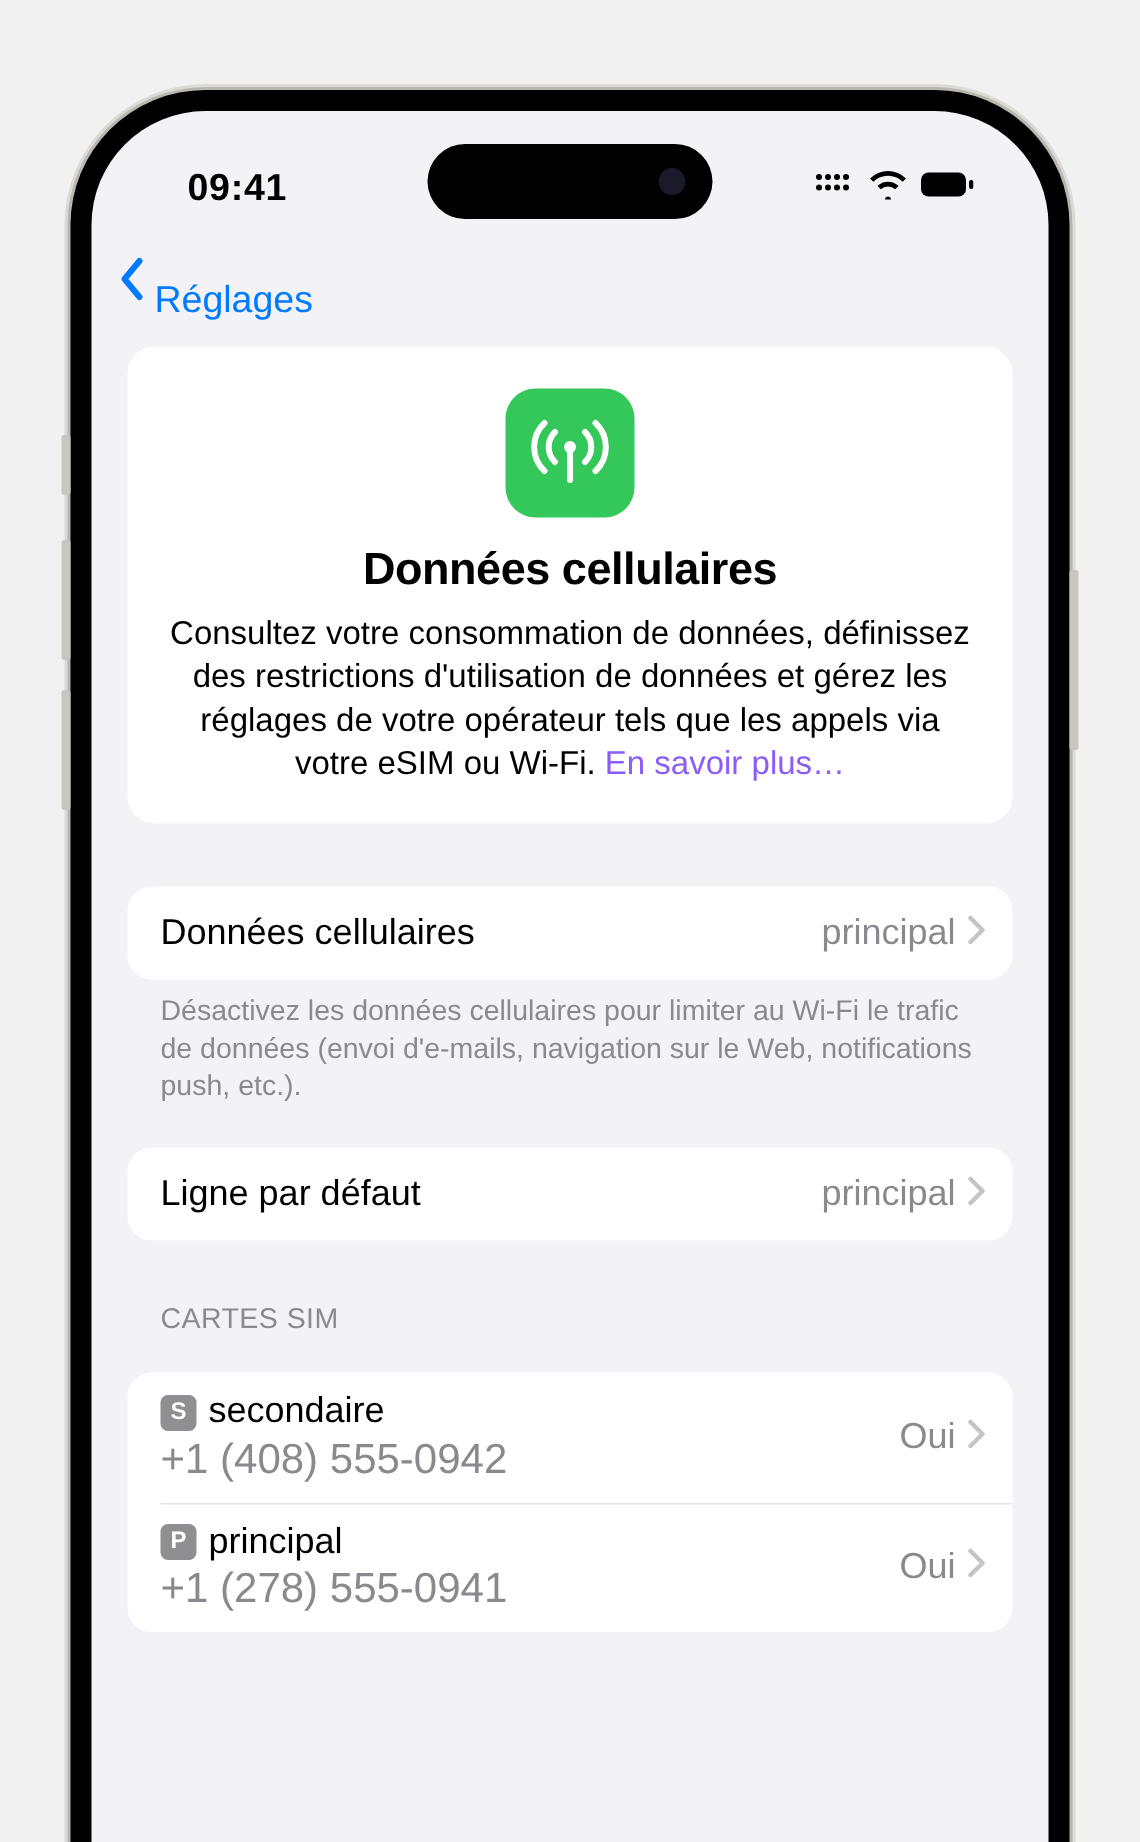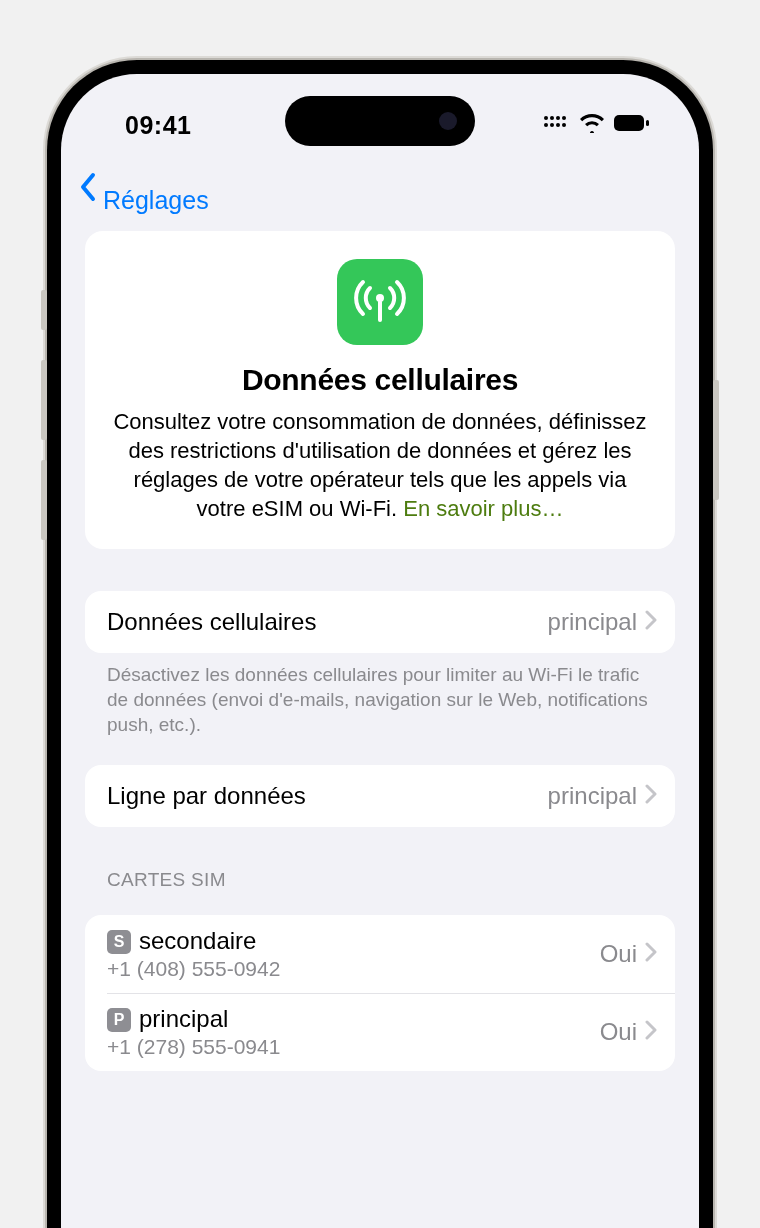--- a/index.html
+++ b/index.html
@@ -91,21 +91,21 @@
     height: 86px;
     background: #34c759;
     border-radius: 20px;
     margin: 0 auto 18px auto;
     display: flex;
     align-items: center;
     justify-content: center;
   }
   .hero-title { font-size: 30px; font-weight: 700; margin-bottom: 10px; letter-spacing: -0.3px;}
   .hero-desc { font-size: 22px; line-height: 1.32; color: #000; }
-  .hero-link { color: #4d7c0f; }
+  .hero-link { color: #8b5cf6; }
 
   .group { background: #fff; border-radius: 16px; margin-top: 42px; overflow: hidden; }
   .group2 { margin-top: 28px; }
   .group3 { margin-top: 14px; }
   .row {
     display: flex;
     align-items: center;
     padding: 16px 18px 16px 22px;
     min-height: 62px;
     position: relative;
@@ -157,21 +157,21 @@
     font-size: 16px;
     font-weight: 700;
     display: flex;
     align-items: center;
     justify-content: center;
     margin-right: 8px;
     flex-shrink: 0;
   }
   .sim-text { flex: 1; display: flex; flex-direction: column; }
   .sim-name { font-size: 24px; color: #000; line-height: 1.2; }
-  .sim-number { font-size: 21px; color: #8a8a8e; line-height: 1.2; }
+  .sim-number { font-size: 28px; color: #8a8a8e; line-height: 1.2; }
   .sim-name-line { display: flex; align-items: center; }
 </style>
 </head>
 <body>
 
 <div class="phone">
   <div class="side-btn sb-left1"></div>
   <div class="side-btn sb-left2"></div>
   <div class="side-btn sb-left3"></div>
   <div class="side-btn sb-right"></div>
@@ -246,21 +246,21 @@
             <svg width="12" height="20" viewBox="0 0 12 20">
                 <path d="M2 2 L10 10 L2 18" stroke="#c5c5c9" stroke-width="3" fill="none" stroke-linecap="round" stroke-linejoin="round"></path>
               </svg>
           </span>
         </div>
       </div>
       <div class="footer-note">Désactivez les données cellulaires pour limiter au Wi-Fi le trafic de données (envoi d'e-mails, navigation sur le Web, notifications push, etc.).</div>
 
       <div class="group group2">
         <div class="row">
-          <span class="row-label">Ligne par données</span>
+          <span class="row-label">Ligne par défaut</span>
           <span class="row-value">principal</span>
           <span class="chevron">
             <svg width="12" height="20" viewBox="0 0 12 20">
                 <path d="M2 2 L10 10 L2 18" stroke="#c5c5c9" stroke-width="3" fill="none" stroke-linecap="round" stroke-linejoin="round"></path>
               </svg>
           </span>
         </div>
       </div>
 
       <div class="section-header">CARTES SIM</div>

